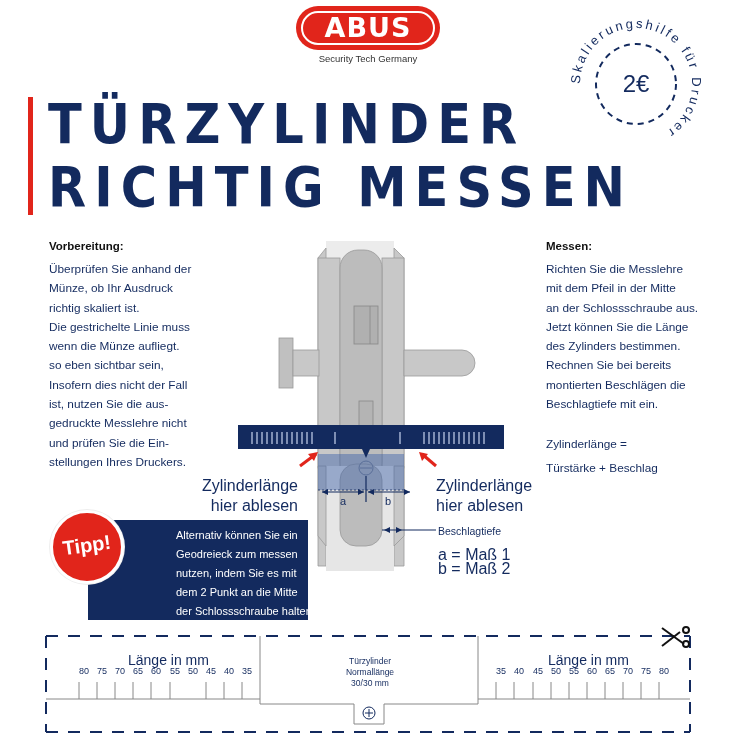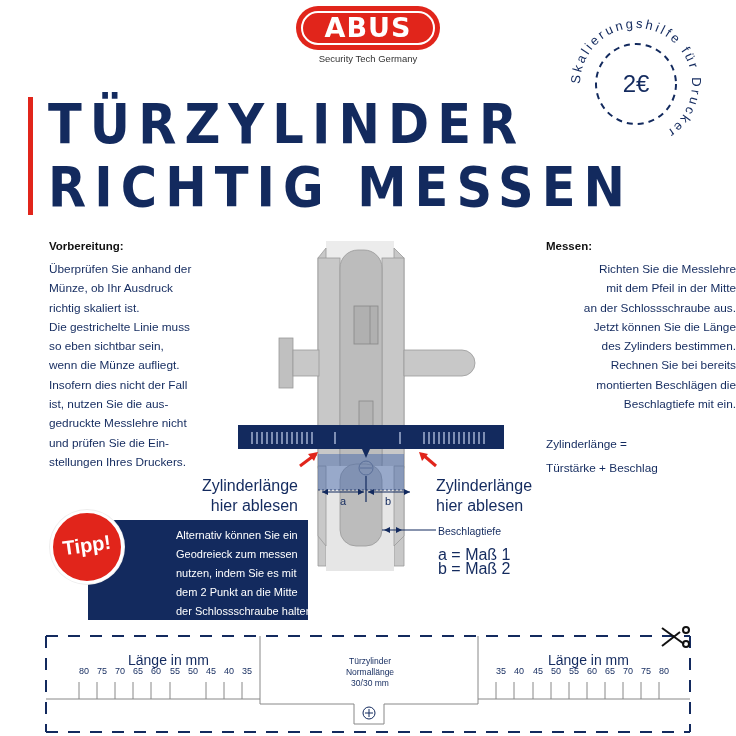--- a/index.html
+++ b/index.html
@@ -17,21 +17,21 @@
   .redbar{left:28px;top:97px;width:5px;height:118px;background:#e1251b;}
   .title{left:48px;font-family:"DejaVu Sans",sans-serif;font-weight:bold;font-size:55px;letter-spacing:9px;color:#132a5e;line-height:1;transform:scaleX(0.9);transform-origin:left top;white-space:nowrap;}
   .t1{top:97px;}
   .t2{top:160px;}
   
   .colhead{font-family:"Liberation Sans",sans-serif;font-weight:bold;font-size:11.5px;color:#111;}
   .coltext{font-family:"Liberation Sans",sans-serif;font-size:11.8px;line-height:19.3px;color:#132a5e;}
   .left-head{left:49px;top:240px;}
   .left-text{left:49px;top:260px;width:190px;}
   .right-head{left:546px;top:240px;}
-  .right-text{left:546px;top:260px;width:190px;text-align:right;}
+  .right-text{left:546px;top:260px;width:190px;}
   .formula{left:546px;top:432px;}
   .formula div{font-family:"Liberation Sans",sans-serif;font-size:11.8px;line-height:24px;color:#132a5e;}
   
   .ablesen{font-family:"Liberation Sans",sans-serif;font-size:16px;line-height:20px;color:#132a5e;}
   .ab-left{left:150px;top:476px;width:148px;text-align:right;}
   .ab-right{left:436px;top:476px;}
   .beschlag{left:438px;top:525px;font-family:"Liberation Sans",sans-serif;font-size:10.5px;color:#132a5e;}
   .abdef{left:438px;top:548px;font-family:"Liberation Sans",sans-serif;font-size:16px;line-height:14px;color:#132a5e;}
   
   .tipp-box{left:88px;top:520px;width:220px;height:100px;background:#132a5e;}
@@ -69,22 +69,22 @@
 <div class="abs redbar"></div>
 <div class="abs title t1">TÜRZYLINDER</div>
 <div class="abs title t2">RICHTIG MESSEN</div>
 
 <div class="abs colhead left-head">Vorbereitung:</div>
 <div class="abs coltext left-text">
   <div>Überprüfen Sie anhand der</div>
   <div>Münze, ob Ihr Ausdruck</div>
   <div>richtig skaliert ist.</div>
   <div>Die gestrichelte Linie muss</div>
+  <div>wenn die Münze aufliegt.</div>
   <div>so eben sichtbar sein,</div>
-  <div>wenn die Münze aufliegt.</div>
   <div>Insofern dies nicht der Fall</div>
   <div>ist, nutzen Sie die aus-</div>
   <div>gedruckte Messlehre nicht</div>
   <div>und prüfen Sie die Ein-</div>
   <div>stellungen Ihres Druckers.</div>
 </div>
 
 <div class="abs colhead right-head">Messen:</div>
 <div class="abs coltext right-text">
   <div>Richten Sie die Messlehre</div>

